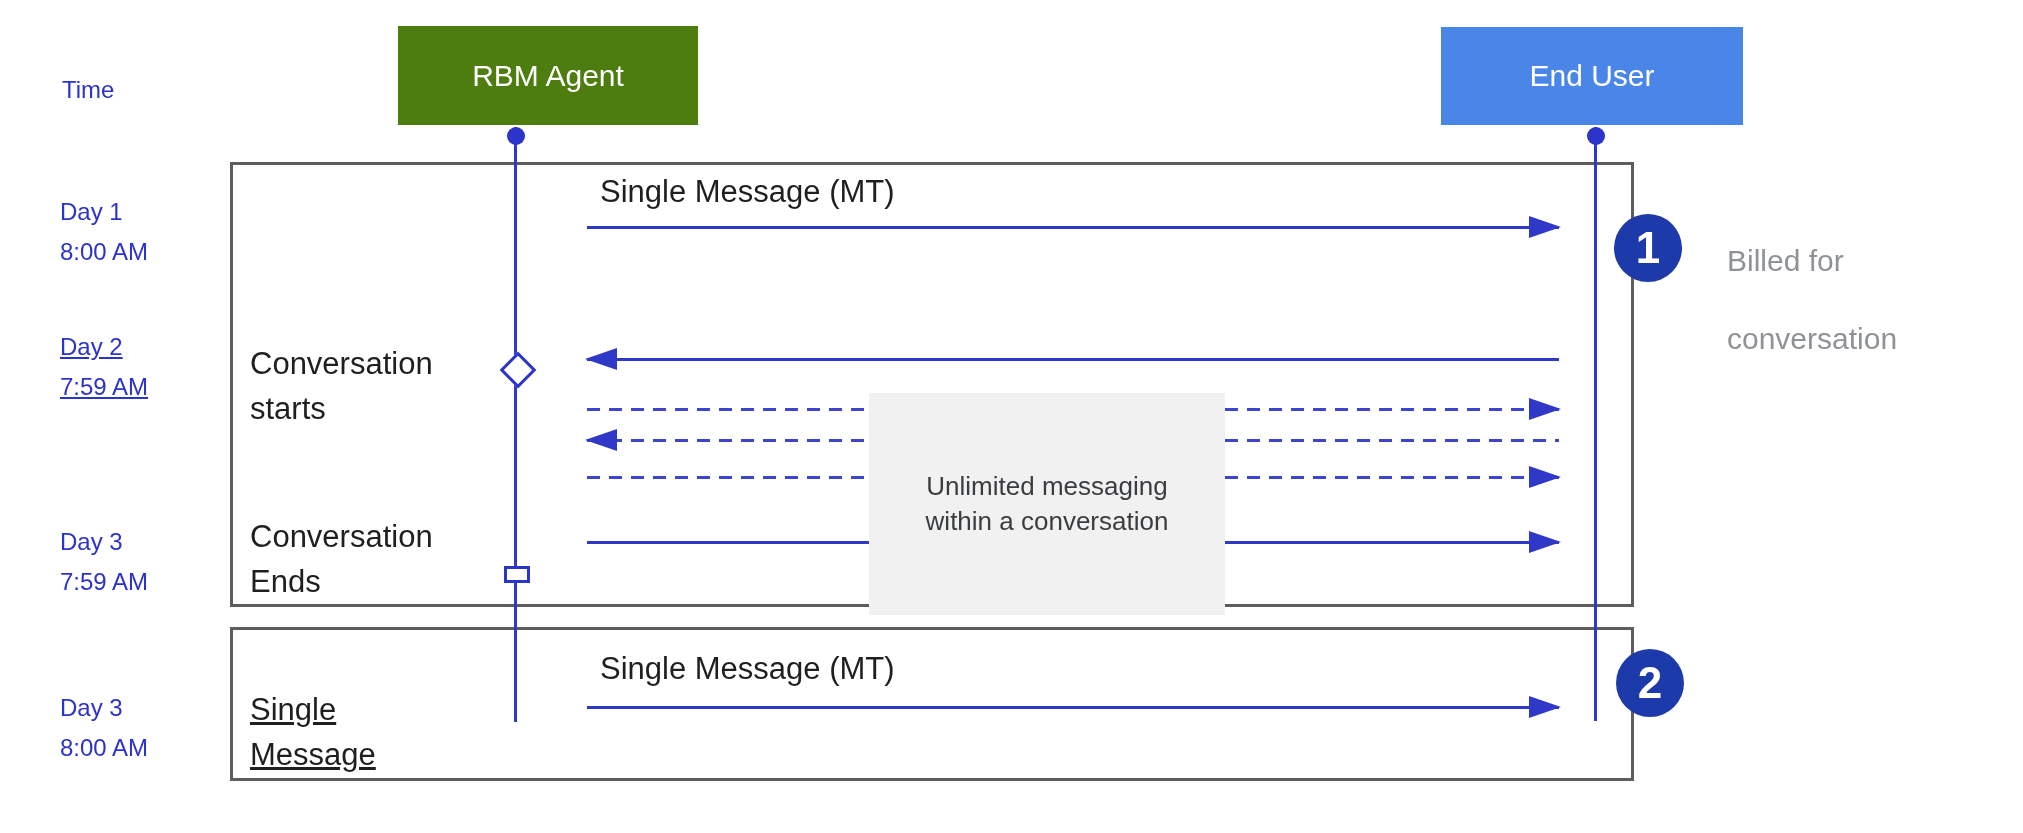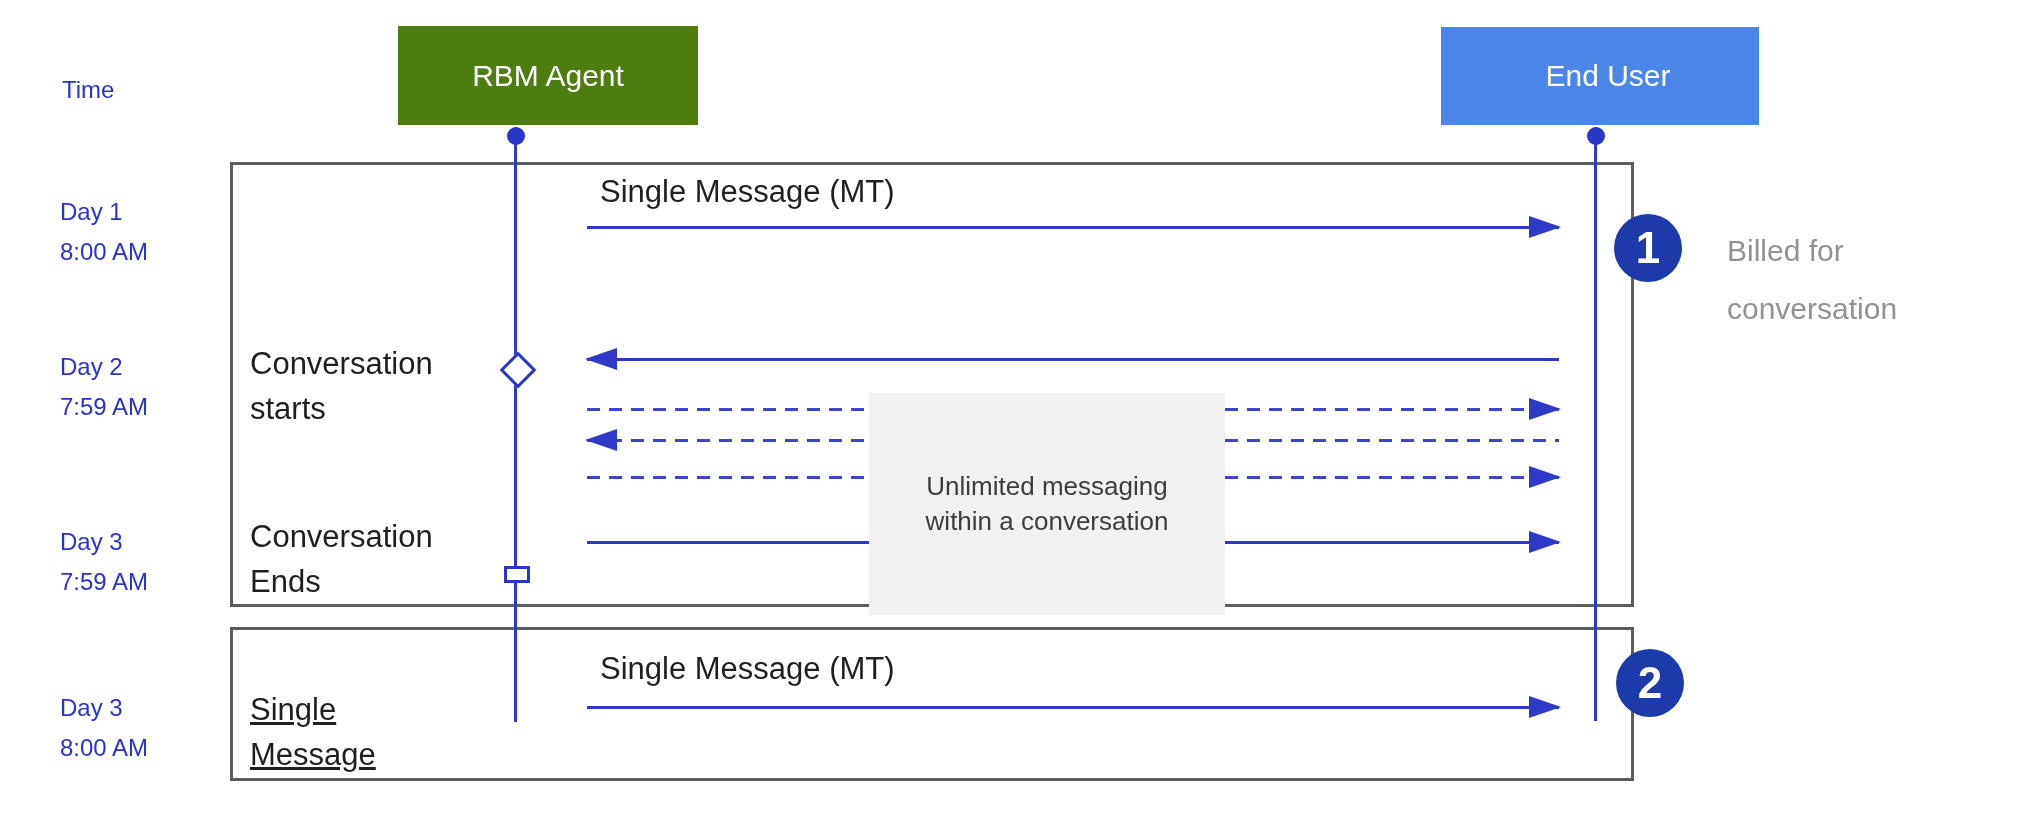--- a/index.html
+++ b/index.html
@@ -5,37 +5,37 @@
   html,body{margin:0;padding:0;background:#ffffff;}
   #canvas{
     position:relative;width:2023px;height:833px;background:#ffffff;overflow:hidden;
     font-family:"Liberation Sans", sans-serif;
   }
   .pre{white-space:pre-line;}
   
   .actor{position:absolute;display:flex;align-items:center;justify-content:center;
          color:#ffffff;font-size:30px;}
   #actor-agent{left:398px;top:26px;width:300px;height:99px;background:#4d7c0f;}
-  #actor-user{left:1441px;top:27px;width:302px;height:98px;background:#4a86e8;padding-left:16px;}
+  #actor-user{left:1441px;top:27px;width:302px;height:98px;background:#4a86e8;}
   
   .lifeline{position:absolute;width:3px;background:#3038c8;}
   #lifeline-agent{left:514px;top:127px;height:595px;}
   #lifeline-user{left:1594px;top:127px;height:594px;}
   .lifedot{position:absolute;width:18px;height:18px;border-radius:50%;background:#2b35c9;}
   #dot-agent{left:507px;top:127px;}
   #dot-user{left:1587px;top:127px;}
   
   .frame{position:absolute;border:3px solid #5d5d5d;background:transparent;}
   #frame-conversation{left:230px;top:162px;width:1398px;height:439px;}
   #frame-single{left:230px;top:627px;width:1398px;height:148px;}
   
   .time-title{position:absolute;left:62px;top:76px;font-size:24px;color:#2b33c8;
               }
   .day{position:absolute;left:60px;font-size:24px;line-height:40px;color:#2b33c8;}
-  #day-0{top:192px;} #day-1{top:347px;} #day-2{top:522px;} #day-3{top:688px;}
+  #day-0{top:192px;} #day-1{top:327px;text-decoration:underline;} #day-2{top:522px;} #day-3{top:688px;}
   
   .inner-label{position:absolute;left:250px;font-size:31px;line-height:45px;color:#1f1f1f;}
   #label-starts{top:341px;} #label-ends{top:514px;} #label-single{top:687px;text-decoration:underline;}
   
   .msg{position:absolute;left:587px;width:972px;height:3px;}
   .msg.solid{background:#3038c8;}
   .msg.dashed{background:repeating-linear-gradient(90deg,#3e45cd 0 13px,transparent 13px 22px);}
   .msg.right::after{content:"";position:absolute;right:-2px;top:-10px;width:0;height:0;
       border-left:32px solid #3038c8;border-top:11px solid transparent;border-bottom:11px solid transparent;}
   .msg.left::after{content:"";position:absolute;left:-2px;top:-10px;width:0;height:0;
@@ -52,21 +52,21 @@
   
   .note{position:absolute;left:869px;top:393px;width:356px;height:222px;background:#f1f1f1;
         display:flex;align-items:center;justify-content:center;text-align:center;
         font-size:26px;line-height:35px;color:#3a3d40;}
   
   .badge{position:absolute;width:68px;height:68px;border-radius:50%;background:#1c3aa9;
          color:#ffffff;font-size:44px;font-weight:bold;
          display:flex;align-items:center;justify-content:center;}
   #badge-1{left:1614px;top:214px;} #badge-2{left:1616px;top:649px;}
   .billed{position:absolute;font-size:30px;color:#8f9296;}
-  #billed-1{left:1727px;top:222px;line-height:58px;}
+  #billed-1{left:1727px;top:222px;line-height:78px;}
   #billed-2{left:1728px;top:650px;line-height:80px;}
 </style>
 </head>
 <body>
 
 <div id="canvas">
 
   <div class="time-title">Time</div>
   <div class="day pre" id="day-0">Day 1
 8:00 AM</div>

